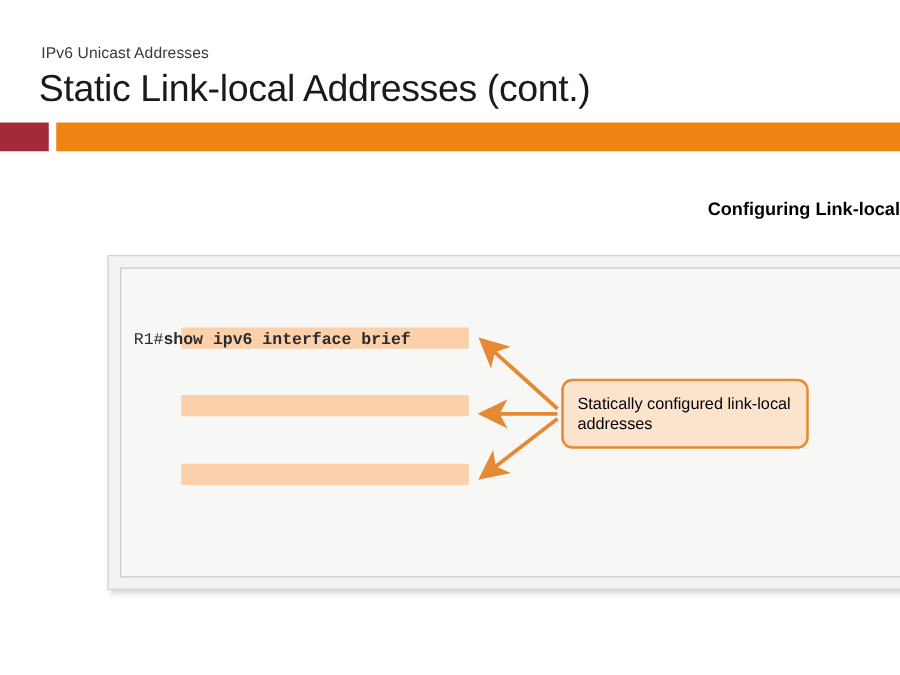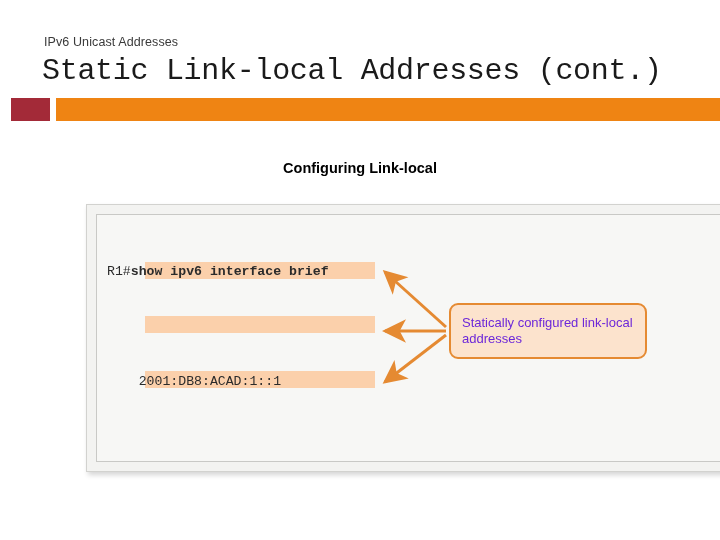--- a/index.html
+++ b/index.html
@@ -15,41 +15,39 @@
     position: relative;
   }
 
   
   .slide-header {
     position: absolute;
     left: 0;
     top: 0;
     width: 571px;
     height: 122px;
-    margin-left: 11px;
   }
   .eyebrow {
     position: absolute;
     left: 33px;
     top: 35px;
     font-size: 12.5px;
     color: #3a3a3a;
     letter-spacing: 0.1px;
     white-space: nowrap;
   }
   .slide-title {
     position: absolute;
     left: 31px;
     top: 56px;
     font-size: 30px;
     color: #1a1a1a;
     letter-spacing: -0.3px;
     white-space: nowrap;
     line-height: 1.05;
-    font-family: Liberation Mono, monospace;
   }
   .rule-red {
     position: absolute;
     left: 0;
     top: 98px;
     width: 39px;
     height: 23px;
     background: #a32a38;
   }
   .rule-orange {
@@ -60,21 +58,21 @@
     height: 23px;
     background: #ef8413;
   }
 
   
   .caption {
     position: absolute;
     left: 0;
     top: 160px;
     width: 720px;
-    text-align: center;
+    text-align: right;
     font-size: 14.5px;
     font-weight: bold;
     color: #000000;
   }
 
   
   .figure {
     position: absolute;
     left: 86px;
     top: 204px;
@@ -151,21 +149,21 @@
     border-radius: 9px;
     box-sizing: border-box;
     z-index: 4;
   }
   .callout-text {
     position: absolute;
     left: 11px;
     top: 10px;
     right: 9px;
     font-size: 13px;
-    color: #6d28d9;
+    color: #000000;
     line-height: 16px;
   }
 
   .arrows {
     position: absolute;
     left: 0;
     top: 0;
     width: 566px;
     height: 268px;
     z-index: 2;
@@ -202,21 +200,20 @@
         <line x1="349" y1="112" x2="288" y2="57" stroke="#e58a32" stroke-width="3" marker-end="url(#ah)"></line>
         <line x1="349" y1="116" x2="288" y2="116" stroke="#e58a32" stroke-width="3" marker-end="url(#ah)"></line>
         <line x1="349" y1="120" x2="288" y2="167" stroke="#e58a32" stroke-width="3" marker-end="url(#ah)"></line>
       </svg>
 
       <div class="term-text">
         <div class="term-line"><span>R1#</span><span class="bold">show ipv6 interface brief</span></div>
 
 
 
-        <div class="term-line"><span class="ind">    </span><span>2001:DB8:ACAD:1::1</span></div>
 
         
 
         
 
         
 
         
 
         

